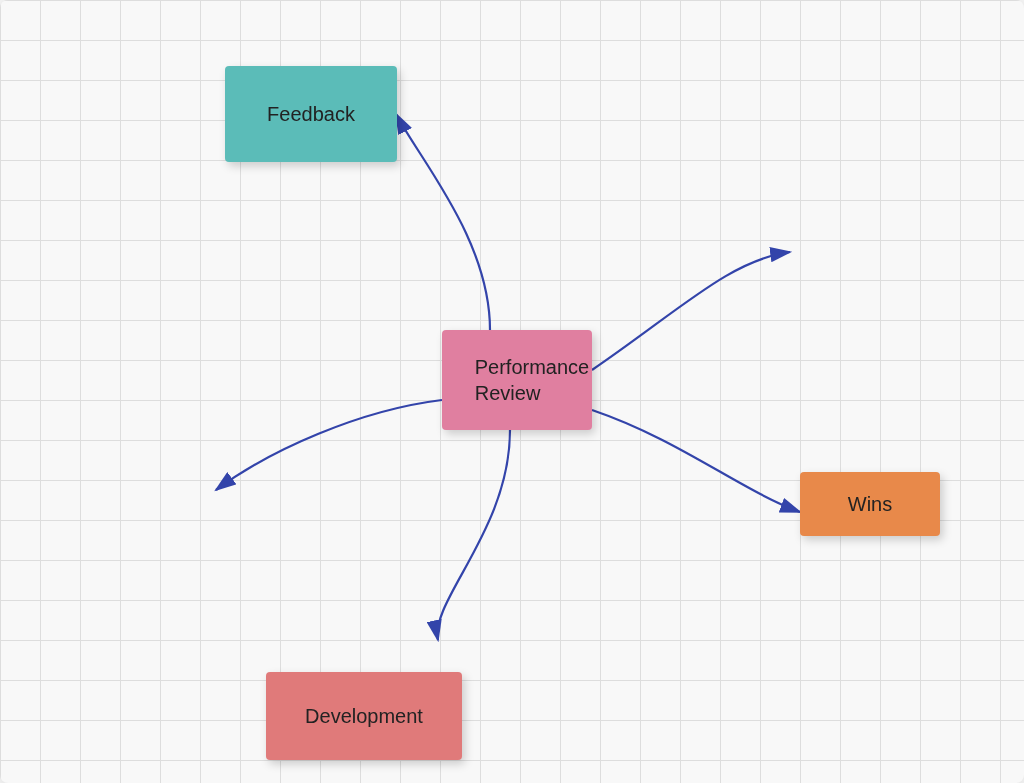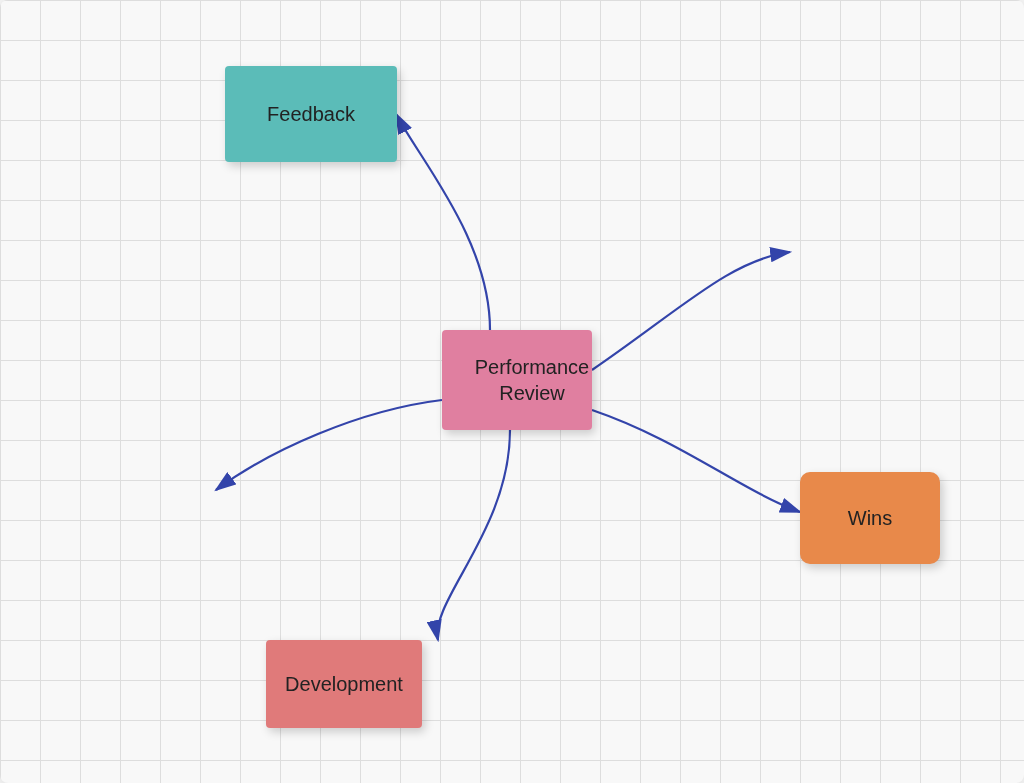--- a/index.html
+++ b/index.html
@@ -32,21 +32,21 @@
       position: absolute;
       border-radius: 4px;
       padding: 14px 18px;
       font-size: 20px;
       font-weight: 500;
       color: #222;
       box-shadow: 3px 4px 10px rgba(0,0,0,0.18);
       display: flex;
       align-items: center;
       justify-content: center;
-      text-align: center;
+      text-align: left;
       line-height: 1.3;
     }
 
     .sticky-center {
       background: #e07fa0;
       width: 150px;
       height: 100px;
       left: 442px;
       top: 330px;
       padding-left: 48px;
@@ -72,32 +72,31 @@
       background: #8dc86a;
       width: 150px;
       height: 88px;
       left: 66px;
       top: 446px;
     }
 
     .sticky-wins {
       background: #e8894a;
       width: 140px;
-      height: 92px;
+      height: 64px;
       left: 800px;
       top: 472px;
-      border-radius: 10px;
     }
 
     .sticky-development {
       background: #e07a7a;
-      width: 156px;
+      width: 196px;
       height: 88px;
       left: 266px;
-      top: 640px;
+      top: 672px;
     }
 
     svg.arrows {
       position: absolute;
       top: 0; left: 0;
       width: 1024px;
       height: 783px;
       pointer-events: none;
     }
 

